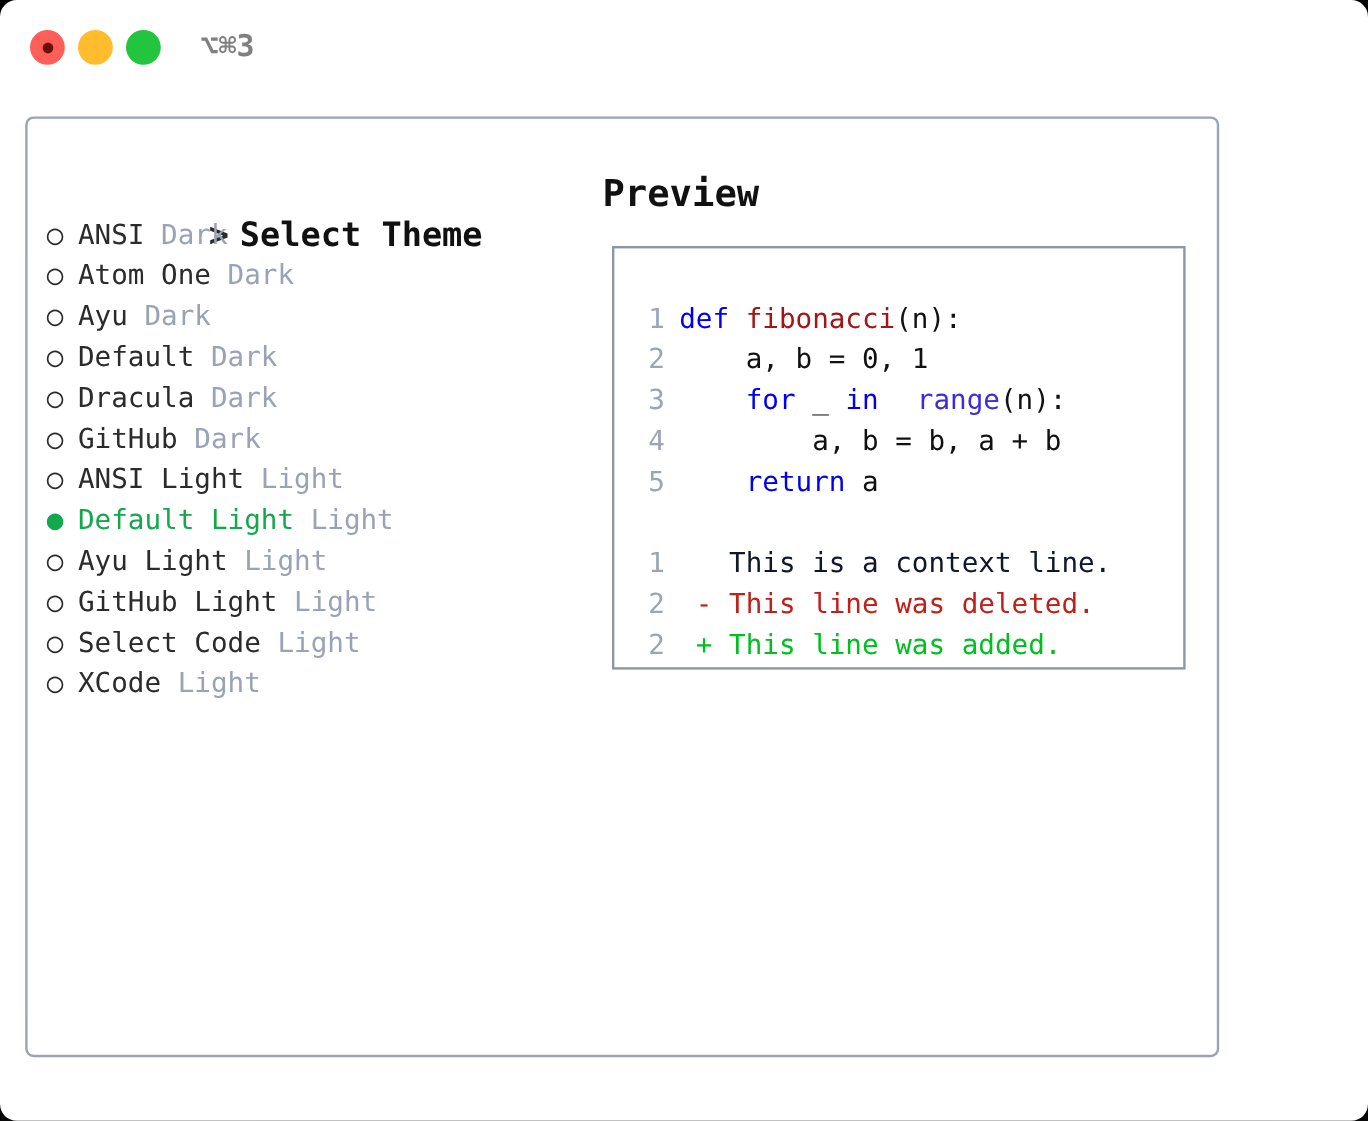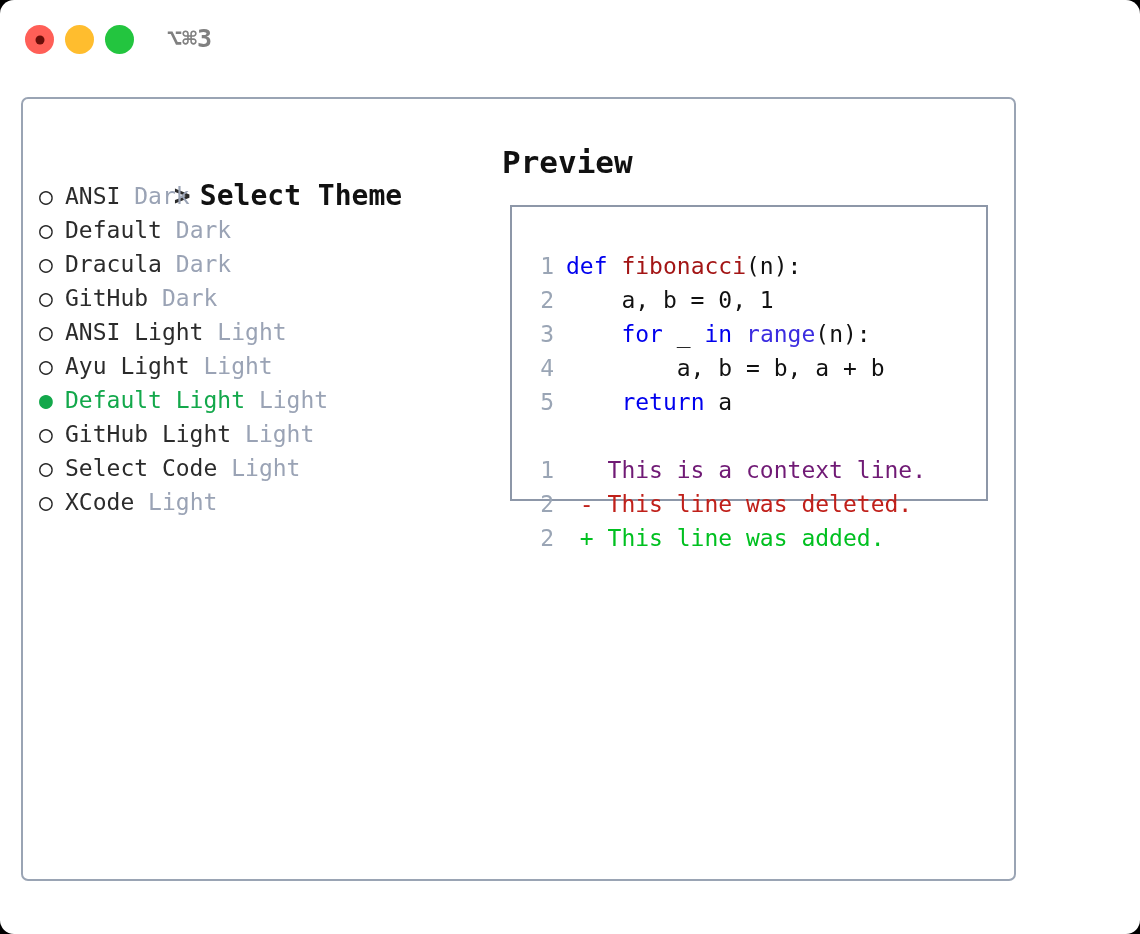--- a/index.html
+++ b/index.html
@@ -108,45 +108,45 @@
   #preview-title {
     font-size: 31px;
     font-weight: 700;
     color: #111111;
     line-height: 34px;
     white-space: pre;
   }
   #preview-box {
     position: absolute;
     left: 8px; top: 60px;
-    width: 478px; height: 296px;
+    width: 478px; height: 353px;
     border: 2px solid #8d97a8;
     background: #ffffff;
   }
   #code {
     position: absolute;
     left: 14px; top: 42px;
     font-size: 23px;
     line-height: 34px;
     white-space: pre;
   }
   .cline { white-space: pre; }
   .lno {
     display: inline-block;
     width: 28px;
     text-align: right;
     color: #9aa5b5;
     margin-right: 12px;
   }
   .tok-kw      { color: #0000ee; }
   .tok-fn      { color: #a31515; }
-  .tok-builtin { color: #3b2ce0; }
+  .tok-builtin { color: #3b2ce0; margin-left: 18px; }
   .tok-plain   { color: #111111; }
   .diff-gap { height: 34px; }
-  .diff-context { color: #701a75; }
+  .diff-context { color: #0f172a; }
   .diff-del     { color: #c0201a; }
   .diff-add     { color: #00c020; }
 </style>
 </head>
 <body>
 
 <div id="window">
 
   <div id="titlebar">
     <div class="light red">
@@ -158,26 +158,28 @@
   </div>
 
   <div id="panel">
 
     <div id="left">
       <div class="row header-row">
         <span class="marker">&gt;</span><span>Select Theme</span>
       </div>
       <div id="theme-items">
           <div class="row"><span class="marker">○</span><span>ANSI</span><span> </span><span class="label-dim">Dark</span></div>
+          <div class="row"><span class="marker">○</span><span>Atom One</span><span> </span><span class="label-dim">Dark</span></div>
+          <div class="row"><span class="marker">○</span><span>Ayu</span><span> </span><span class="label-dim">Dark</span></div>
           <div class="row"><span class="marker">○</span><span>Default</span><span> </span><span class="label-dim">Dark</span></div>
           <div class="row"><span class="marker">○</span><span>Dracula</span><span> </span><span class="label-dim">Dark</span></div>
           <div class="row"><span class="marker">○</span><span>GitHub</span><span> </span><span class="label-dim">Dark</span></div>
           <div class="row"><span class="marker">○</span><span>ANSI Light</span><span> </span><span class="label-dim">Light</span></div>
+          <div class="row selected"><span class="marker">●</span><span>Default Light</span><span> </span><span class="label-dim">Light</span></div>
           <div class="row"><span class="marker">○</span><span>Ayu Light</span><span> </span><span class="label-dim">Light</span></div>
-          <div class="row selected"><span class="marker">●</span><span>Default Light</span><span> </span><span class="label-dim">Light</span></div>
           <div class="row"><span class="marker">○</span><span>GitHub Light</span><span> </span><span class="label-dim">Light</span></div>
           <div class="row"><span class="marker">○</span><span>Select Code</span><span> </span><span class="label-dim">Light</span></div>
           <div class="row"><span class="marker">○</span><span>XCode</span><span> </span><span class="label-dim">Light</span></div>
         </div>
 
       <div class="spacer"></div>
 
       <div id="apply-items">
         </div>
 

